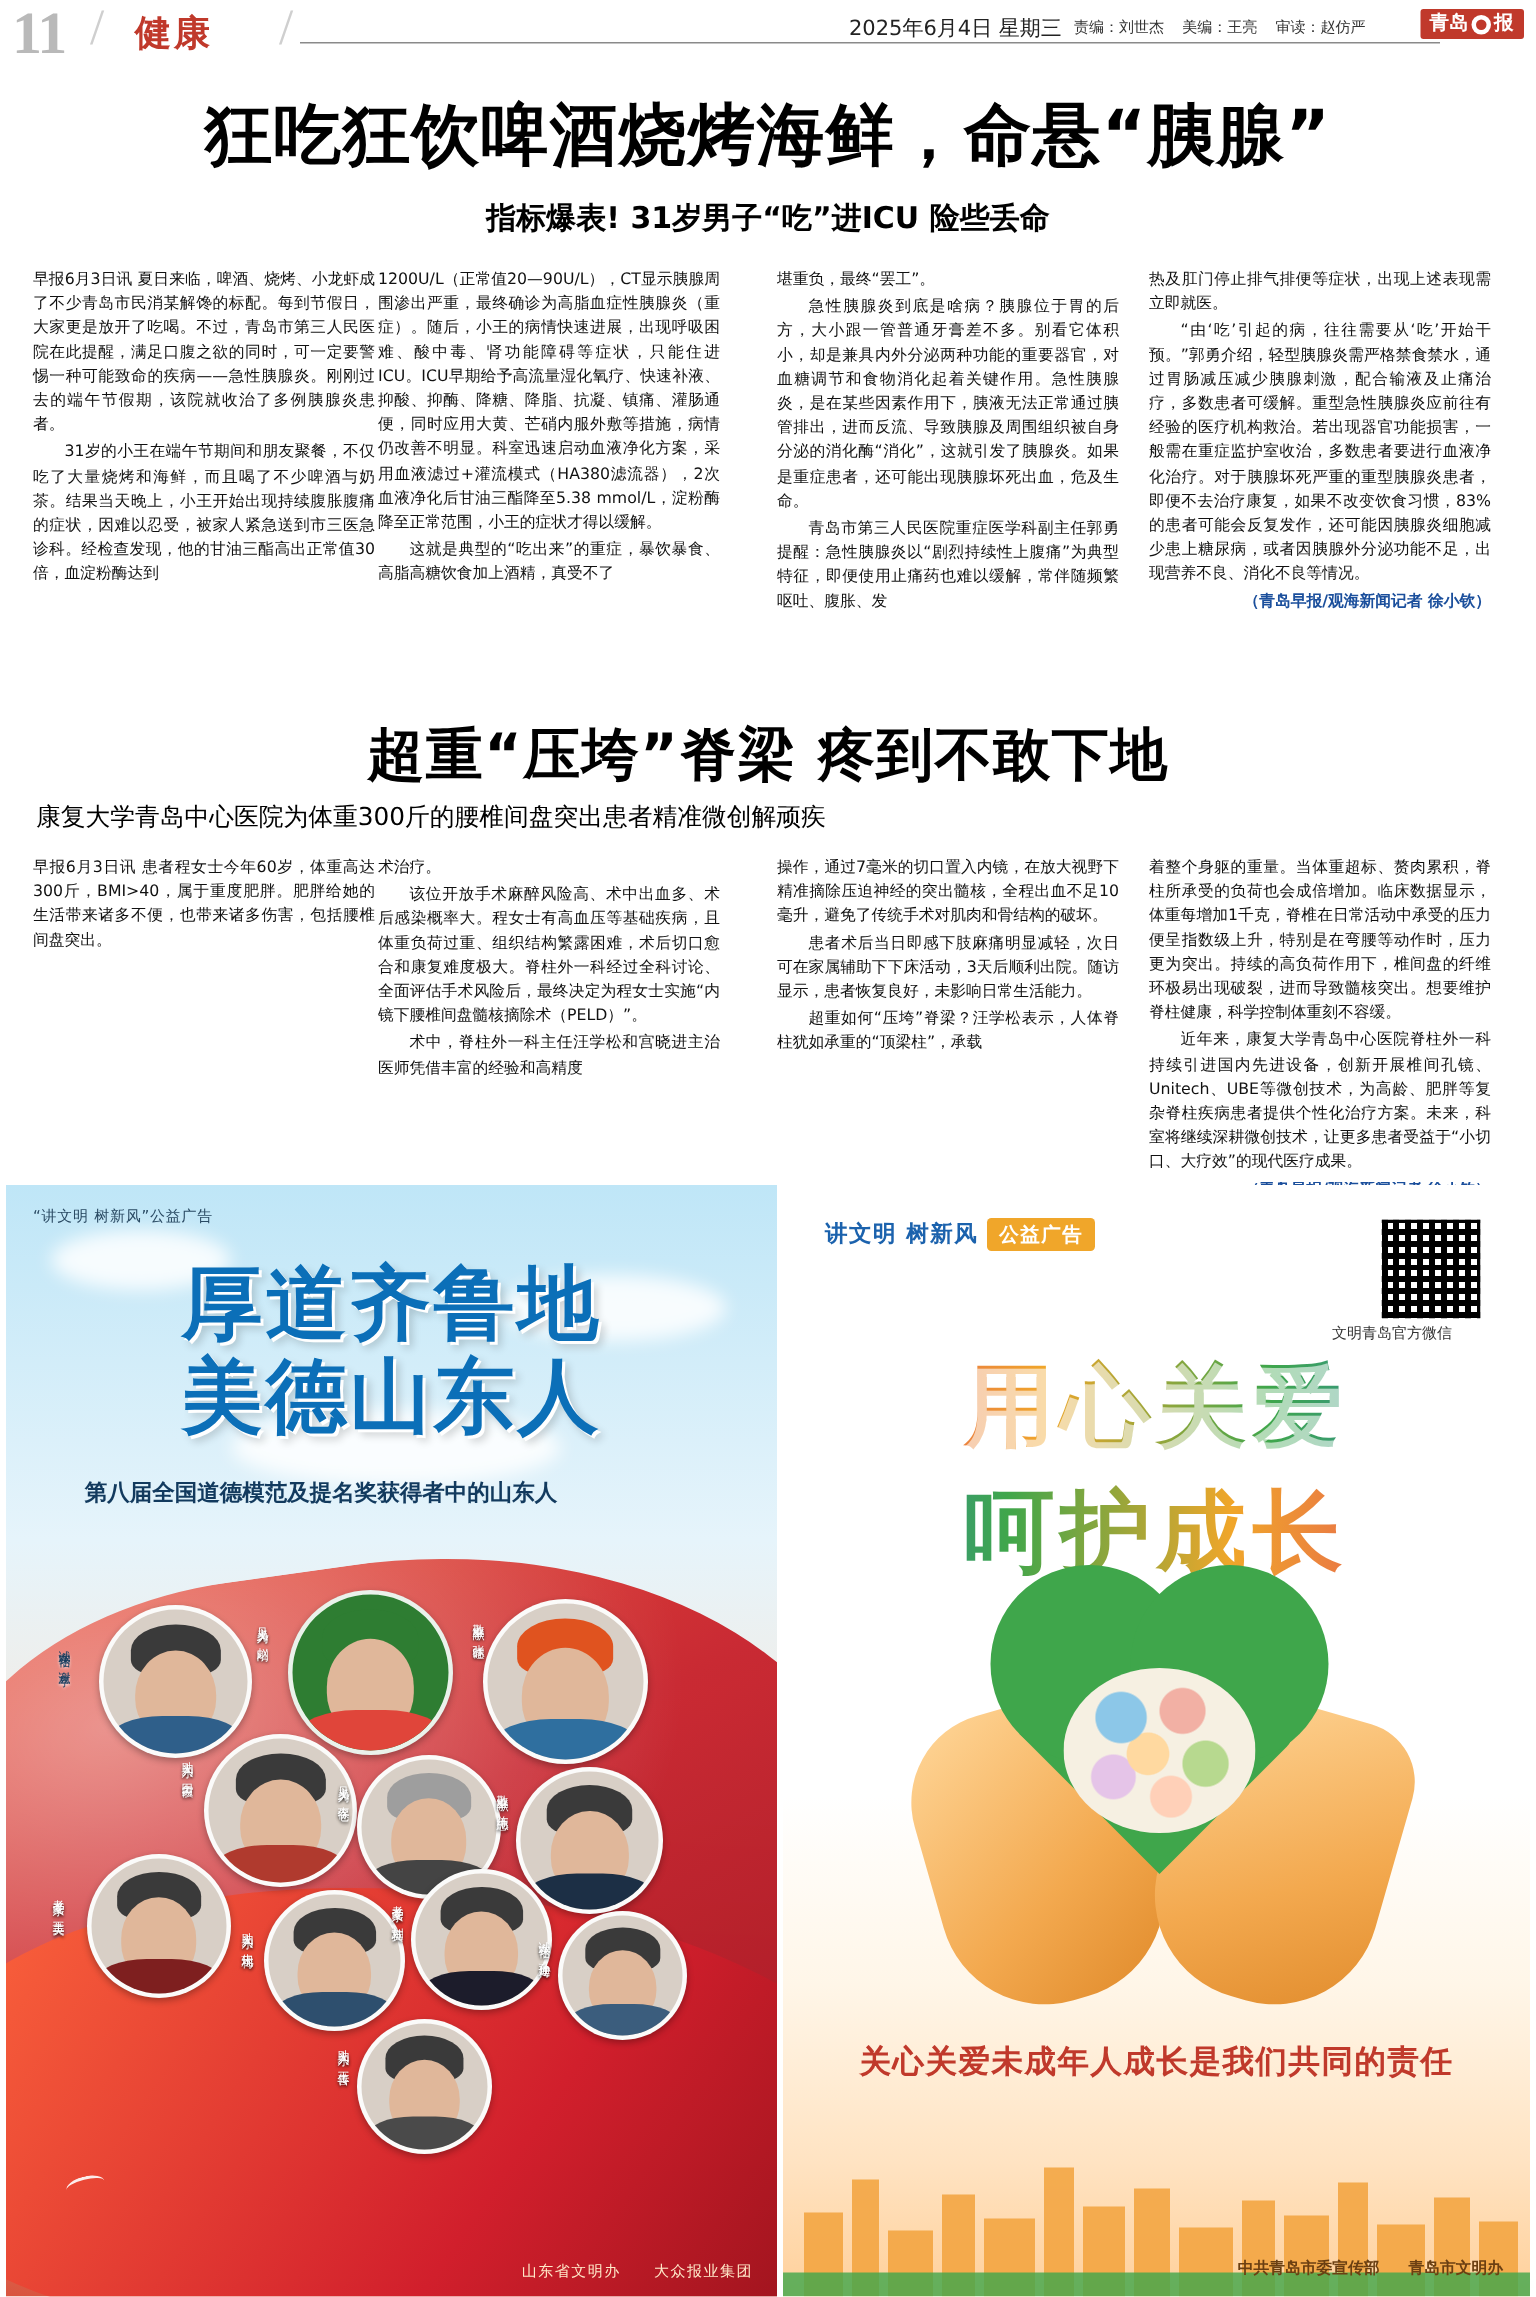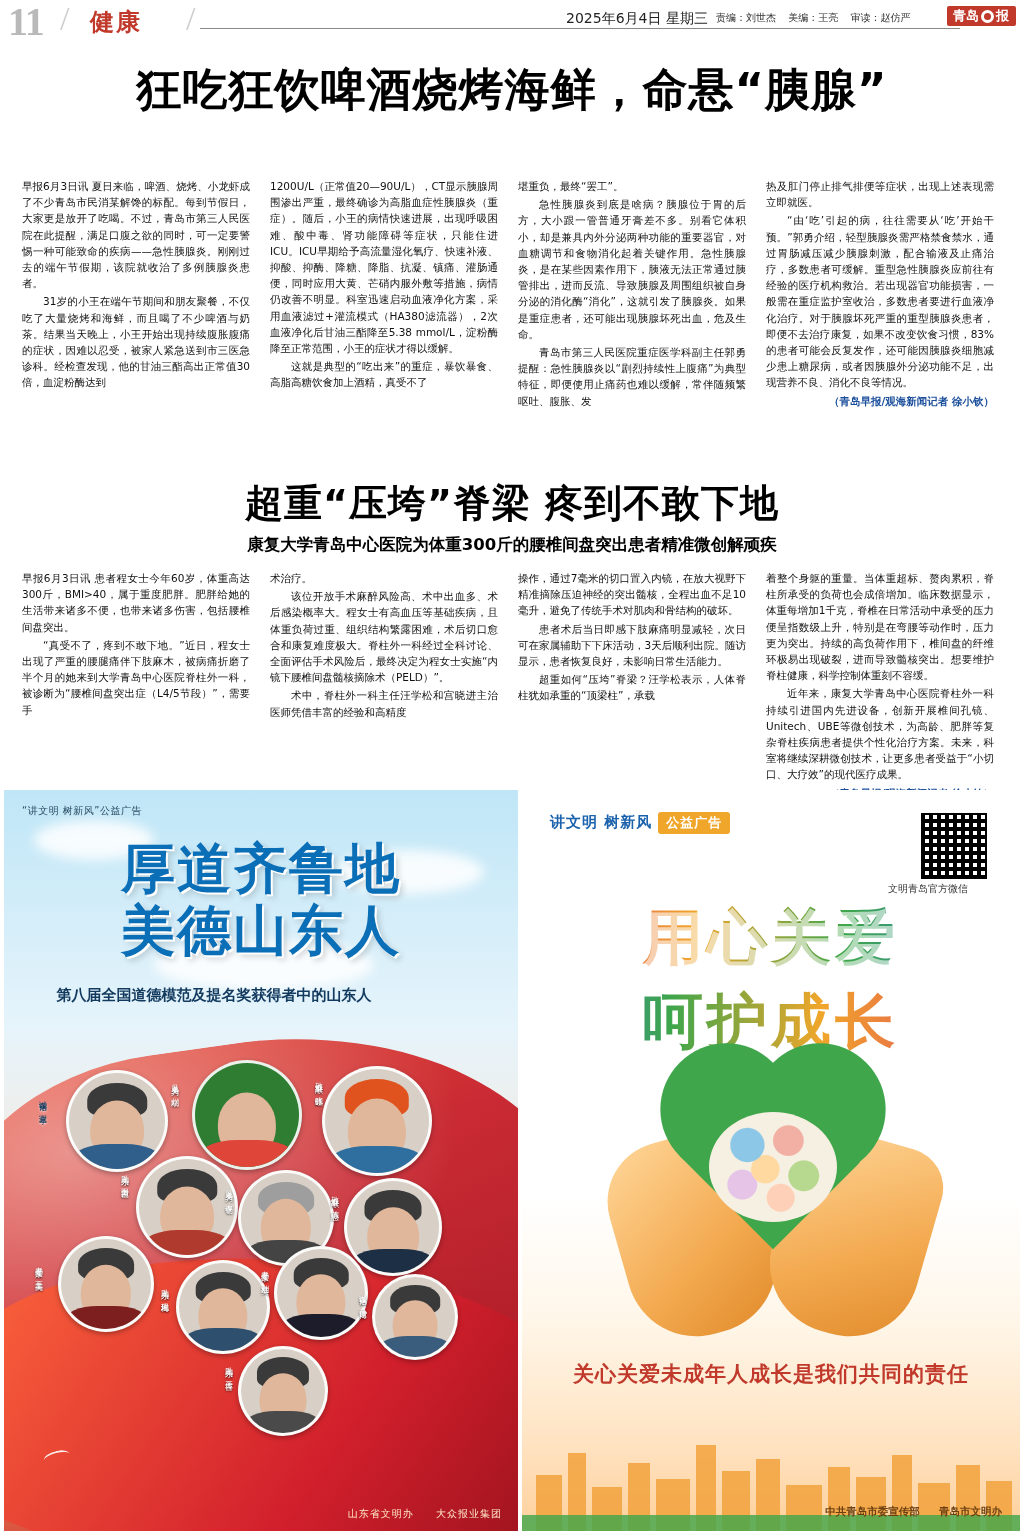--- a/index.html
+++ b/index.html
@@ -146,21 +146,21 @@
     position: absolute;
     top: 0;
     width: 228px;
     font-size: 10.5px;
     line-height: 16.2px;
     text-align: justify;
     color: #111;
     font-family: "DejaVu Sans", sans-serif;
   }
   .c1 { left: 0px; }
-  .c2 { left: 248px; }
+  .c2 { left: 230px; }
   .c3 { left: 496px; }
   .c4 { left: 744px; }
   .col p { margin: 0 0 2px 0; text-indent: 2em; }
   .col p.lead { text-indent: 0; }
   .byline {
     text-align: right;
     font-weight: bold;
     font-size: 10.5px;
     color: #1b4f9c;
     margin-top: 6px;
@@ -175,23 +175,23 @@
     text-align: center;
     font-size: 38px;
     font-weight: bold;
     color: #000;
     letter-spacing: 1px;
   }
   .subhead2 {
     position: absolute;
     left: 24px; top: 534px;
     width: 976px;
-    text-align: center;
+    text-align: left;
     font-size: 16.5px;
-    font-weight: bold;
+    font-weight: normal;
     color: #000;
   }
 
   
   .cols2 {
     position: absolute;
     left: 22px; top: 570px;
     width: 980px;
     height: 200px;
   }
@@ -502,20 +502,21 @@
       <span>审读：赵仿严</span>
     </div>
     <div class="logo">
       <span>青岛</span>
       <span class="dot"></span>
       <span>报</span>
     </div>
   </div>
 
   <div class="headline1">狂吃狂饮啤酒烧烤海鲜，命悬“胰腺”</div>
+  <div class="subhead1">指标爆表! 31岁男子“吃”进ICU 险些丢命</div>
 
   <div class="cols1">
     <div class="col c1">
       <p class="lead">早报6月3日讯 夏日来临，啤酒、烧烤、小龙虾成了不少青岛市民消某解馋的标配。每到节假日，大家更是放开了吃喝。不过，青岛市第三人民医院在此提醒，满足口腹之欲的同时，可一定要警惕一种可能致命的疾病——急性胰腺炎。刚刚过去的端午节假期，该院就收治了多例胰腺炎患者。</p>
       <p>31岁的小王在端午节期间和朋友聚餐，不仅吃了大量烧烤和海鲜，而且喝了不少啤酒与奶茶。结果当天晚上，小王开始出现持续腹胀腹痛的症状，因难以忍受，被家人紧急送到市三医急诊科。经检查发现，他的甘油三酯高出正常值30倍，血淀粉酶达到</p>
     </div>
     <div class="col c2">
       <p class="lead">1200U/L（正常值20—90U/L），CT显示胰腺周围渗出严重，最终确诊为高脂血症性胰腺炎（重症）。随后，小王的病情快速进展，出现呼吸困难、酸中毒、肾功能障碍等症状，只能住进ICU。ICU早期给予高流量湿化氧疗、快速补液、抑酸、抑酶、降糖、降脂、抗凝、镇痛、灌肠通便，同时应用大黄、芒硝内服外敷等措施，病情仍改善不明显。科室迅速启动血液净化方案，采用血液滤过+灌流模式（HA380滤流器），2次血液净化后甘油三酯降至5.38 mmol/L，淀粉酶降至正常范围，小王的症状才得以缓解。</p>
       <p>这就是典型的“吃出来”的重症，暴饮暴食、高脂高糖饮食加上酒精，真受不了</p>
     </div>
@@ -530,21 +531,20 @@
       <p class="byline">（青岛早报/观海新闻记者 徐小钦）</p>
     </div>
   </div>
 
   <div class="headline2">超重“压垮”脊梁  疼到不敢下地</div>
   <div class="subhead2">康复大学青岛中心医院为体重300斤的腰椎间盘突出患者精准微创解顽疾</div>
 
   <div class="cols2">
     <div class="col c1">
       <p class="lead">早报6月3日讯 患者程女士今年60岁，体重高达300斤，BMI&gt;40，属于重度肥胖。肥胖给她的生活带来诸多不便，也带来诸多伤害，包括腰椎间盘突出。</p>
-      <p>“真受不了，疼到不敢下地。”近日，程女士出现了严重的腰腿痛伴下肢麻木，被病痛折磨了半个月的她来到大学青岛中心医院脊柱外一科，被诊断为“腰椎间盘突出症（L4/5节段）”，需要手</p>
     </div>
     <div class="col c2">
       <p class="lead">术治疗。</p>
       <p>该位开放手术麻醉风险高、术中出血多、术后感染概率大。程女士有高血压等基础疾病，且体重负荷过重、组织结构繁露困难，术后切口愈合和康复难度极大。脊柱外一科经过全科讨论、全面评估手术风险后，最终决定为程女士实施“内镜下腰椎间盘髓核摘除术（PELD）”。</p>
       <p>术中，脊柱外一科主任汪学松和宫晓进主治医师凭借丰富的经验和高精度</p>
     </div>
     <div class="col c3">
       <p class="lead">操作，通过7毫米的切口置入内镜，在放大视野下精准摘除压迫神经的突出髓核，全程出血不足10毫升，避免了传统手术对肌肉和骨结构的破坏。</p>
       <p>患者术后当日即感下肢麻痛明显减轻，次日可在家属辅助下下床活动，3天后顺利出院。随访显示，患者恢复良好，未影响日常生活能力。</p>
       <p>超重如何“压垮”脊梁？汪学松表示，人体脊柱犹如承重的“顶梁柱”，承载</p>

